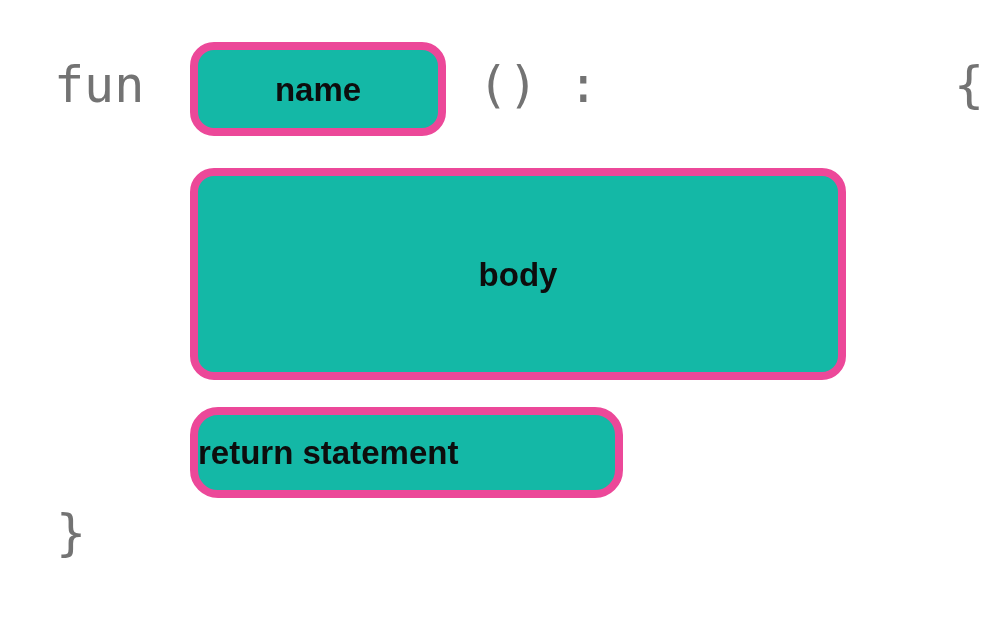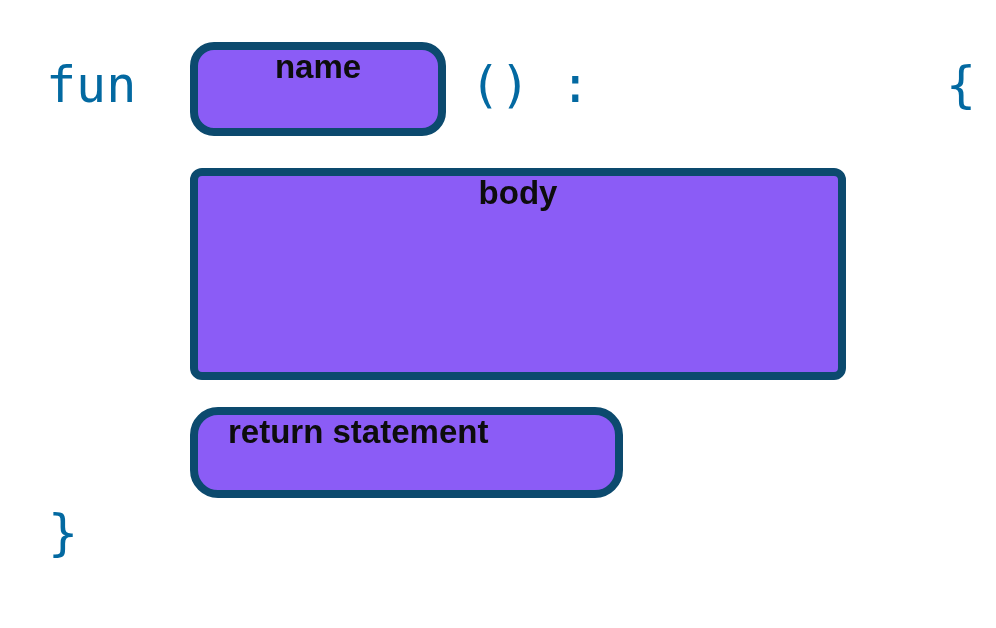--- a/index.html
+++ b/index.html
@@ -19,24 +19,25 @@
     height: 628px;
     background: #ffffff;
     overflow: hidden;
   }
 
   
   .code-token {
     position: absolute;
     font-family: "DejaVu Sans Mono", "Liberation Mono", monospace;
     font-weight: 400;
-    color: #0369a1;
+    color: #737373;
     white-space: pre;
     line-height: 1;
     letter-spacing: 0;
+    margin-left: 8px;
   }
 
   .tok-fun {
     left: 46px;
     top: 60px;
     font-size: 50px;
   }
 
   .tok-parens {
     left: 470px;
@@ -53,23 +54,24 @@
   .tok-brace-close {
     left: 48px;
     top: 508px;
     font-size: 50px;
   }
 
   
   .slot {
     position: absolute;
     box-sizing: border-box;
-    background: #8b5cf6;
-    border: 8px solid #0c4a6e;
+    background: #14b8a6;
+    border: 8px solid #ec4899;
     display: flex;
+    align-items: center;
   }
 
   .slot-label {
     font-family: "Liberation Sans", sans-serif;
     font-weight: 700;
     color: #0d0d0d;
     white-space: nowrap;
     line-height: 1;
   }
 
@@ -94,34 +96,33 @@
     justify-content: center;
   }
   #slot-return-type .slot-label { font-size: 33px; }
 
   
   #slot-body {
     left: 190px;
     top: 168px;
     width: 656px;
     height: 212px;
-    border-radius: 12px;
+    border-radius: 24px;
     justify-content: center;
   }
   #slot-body .slot-label { font-size: 33px; }
 
   
   #slot-return-statement {
     left: 190px;
     top: 407px;
     width: 433px;
     height: 91px;
     border-radius: 28px;
     justify-content: flex-start;
-    padding-left: 30px;
   }
   #slot-return-statement .slot-label { font-size: 33px; }
 </style>
 </head>
 <body>
 
 <div id="diagram-canvas">
 
   <span class="code-token tok-fun">fun</span>
 

